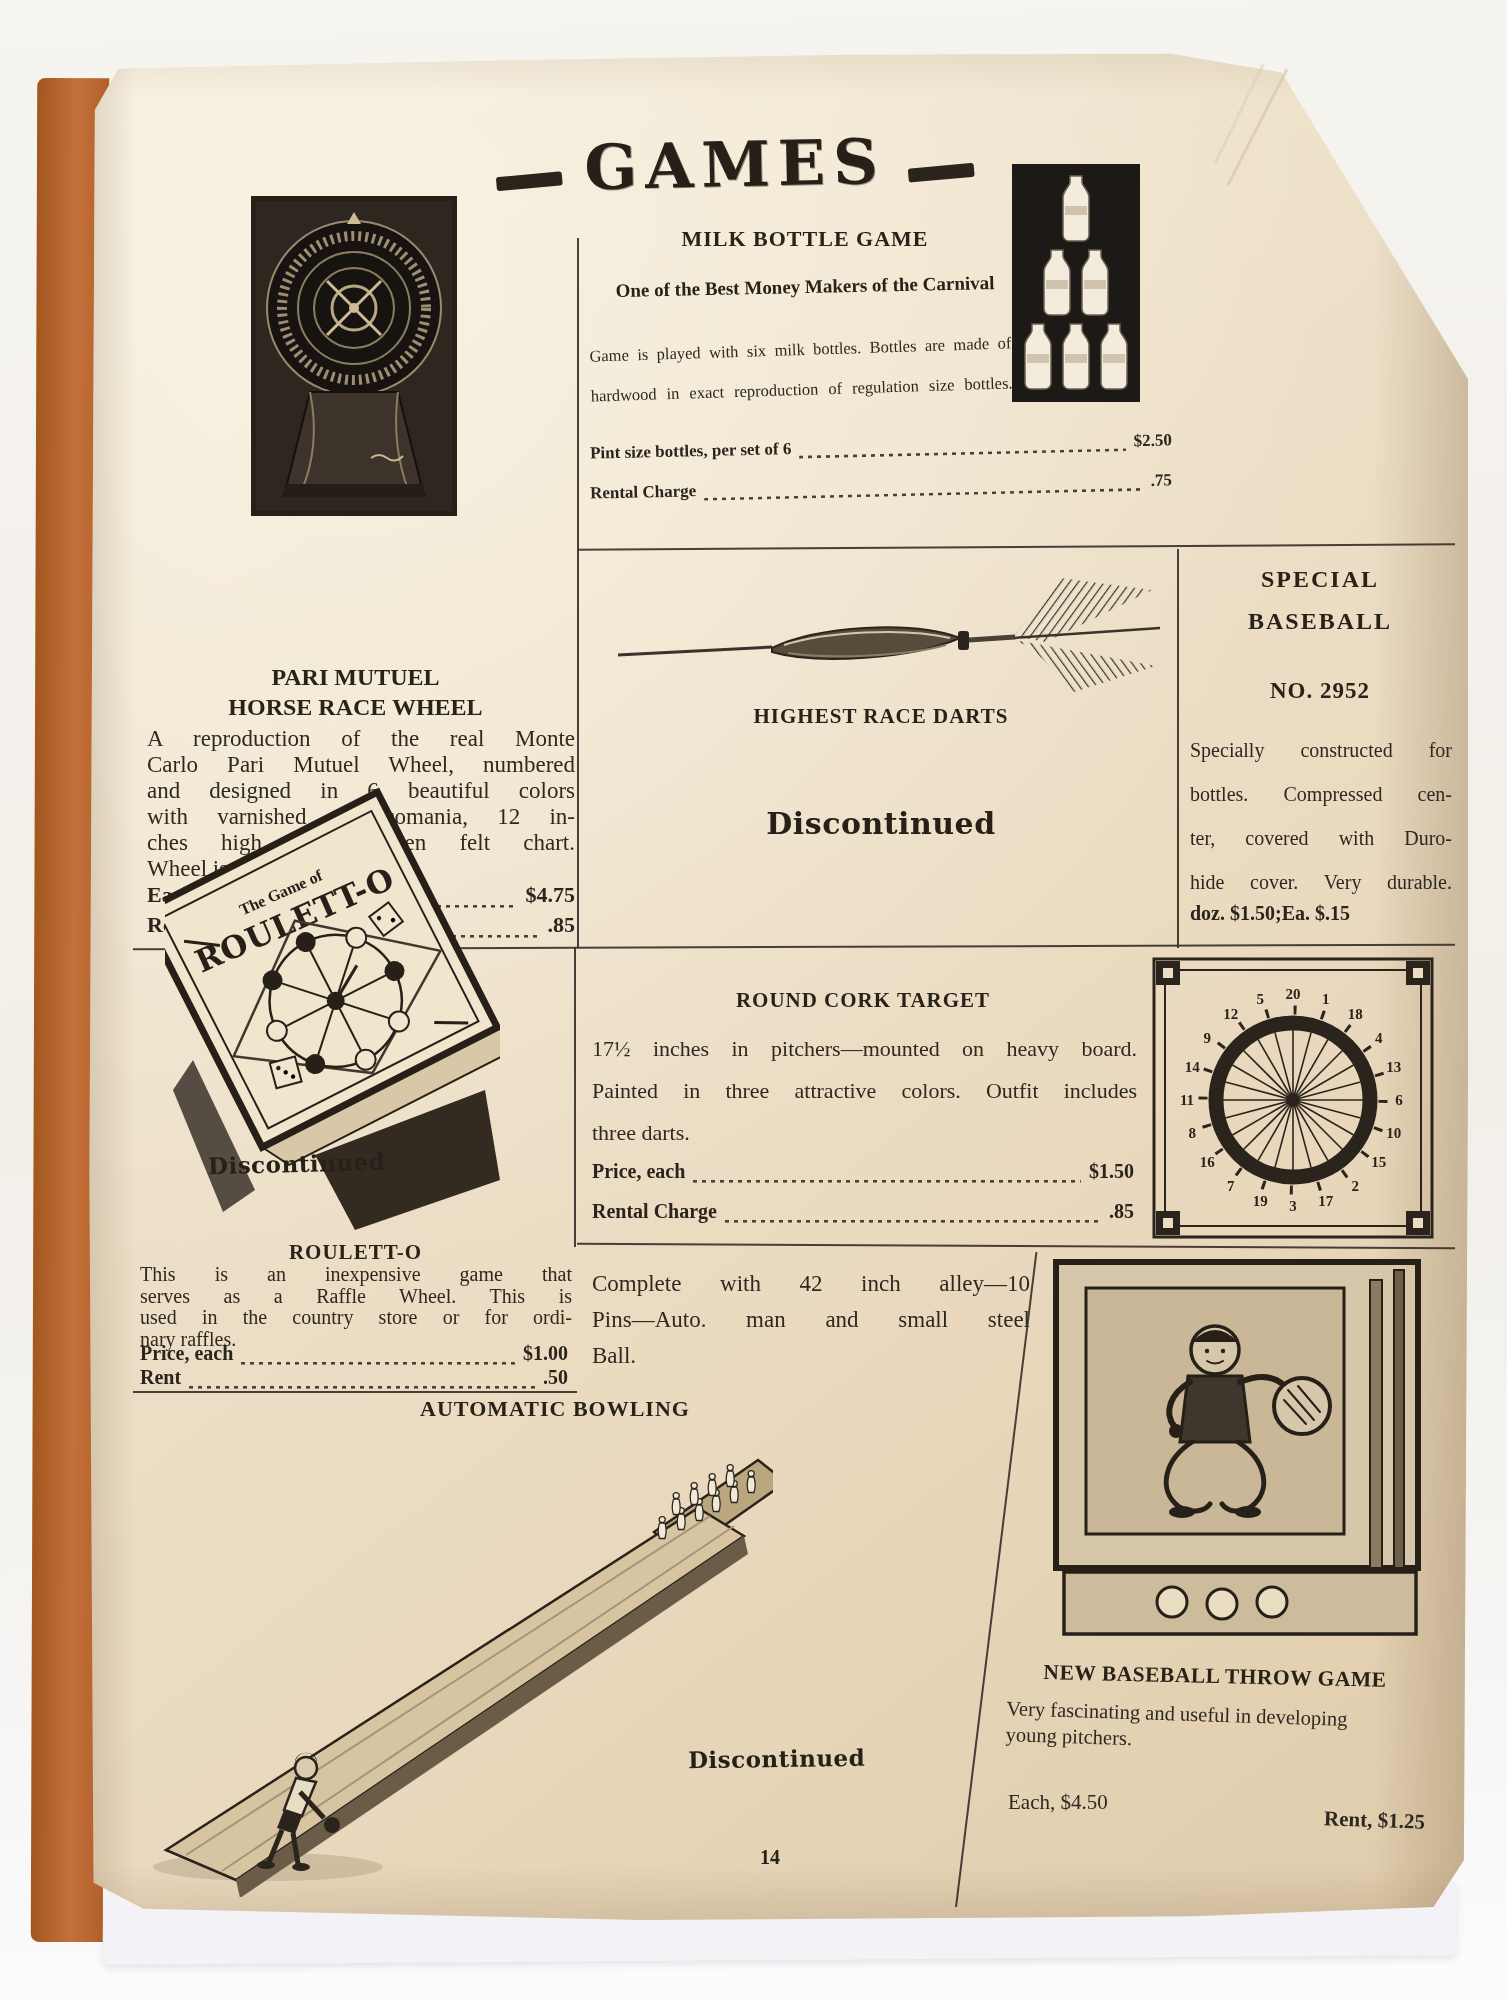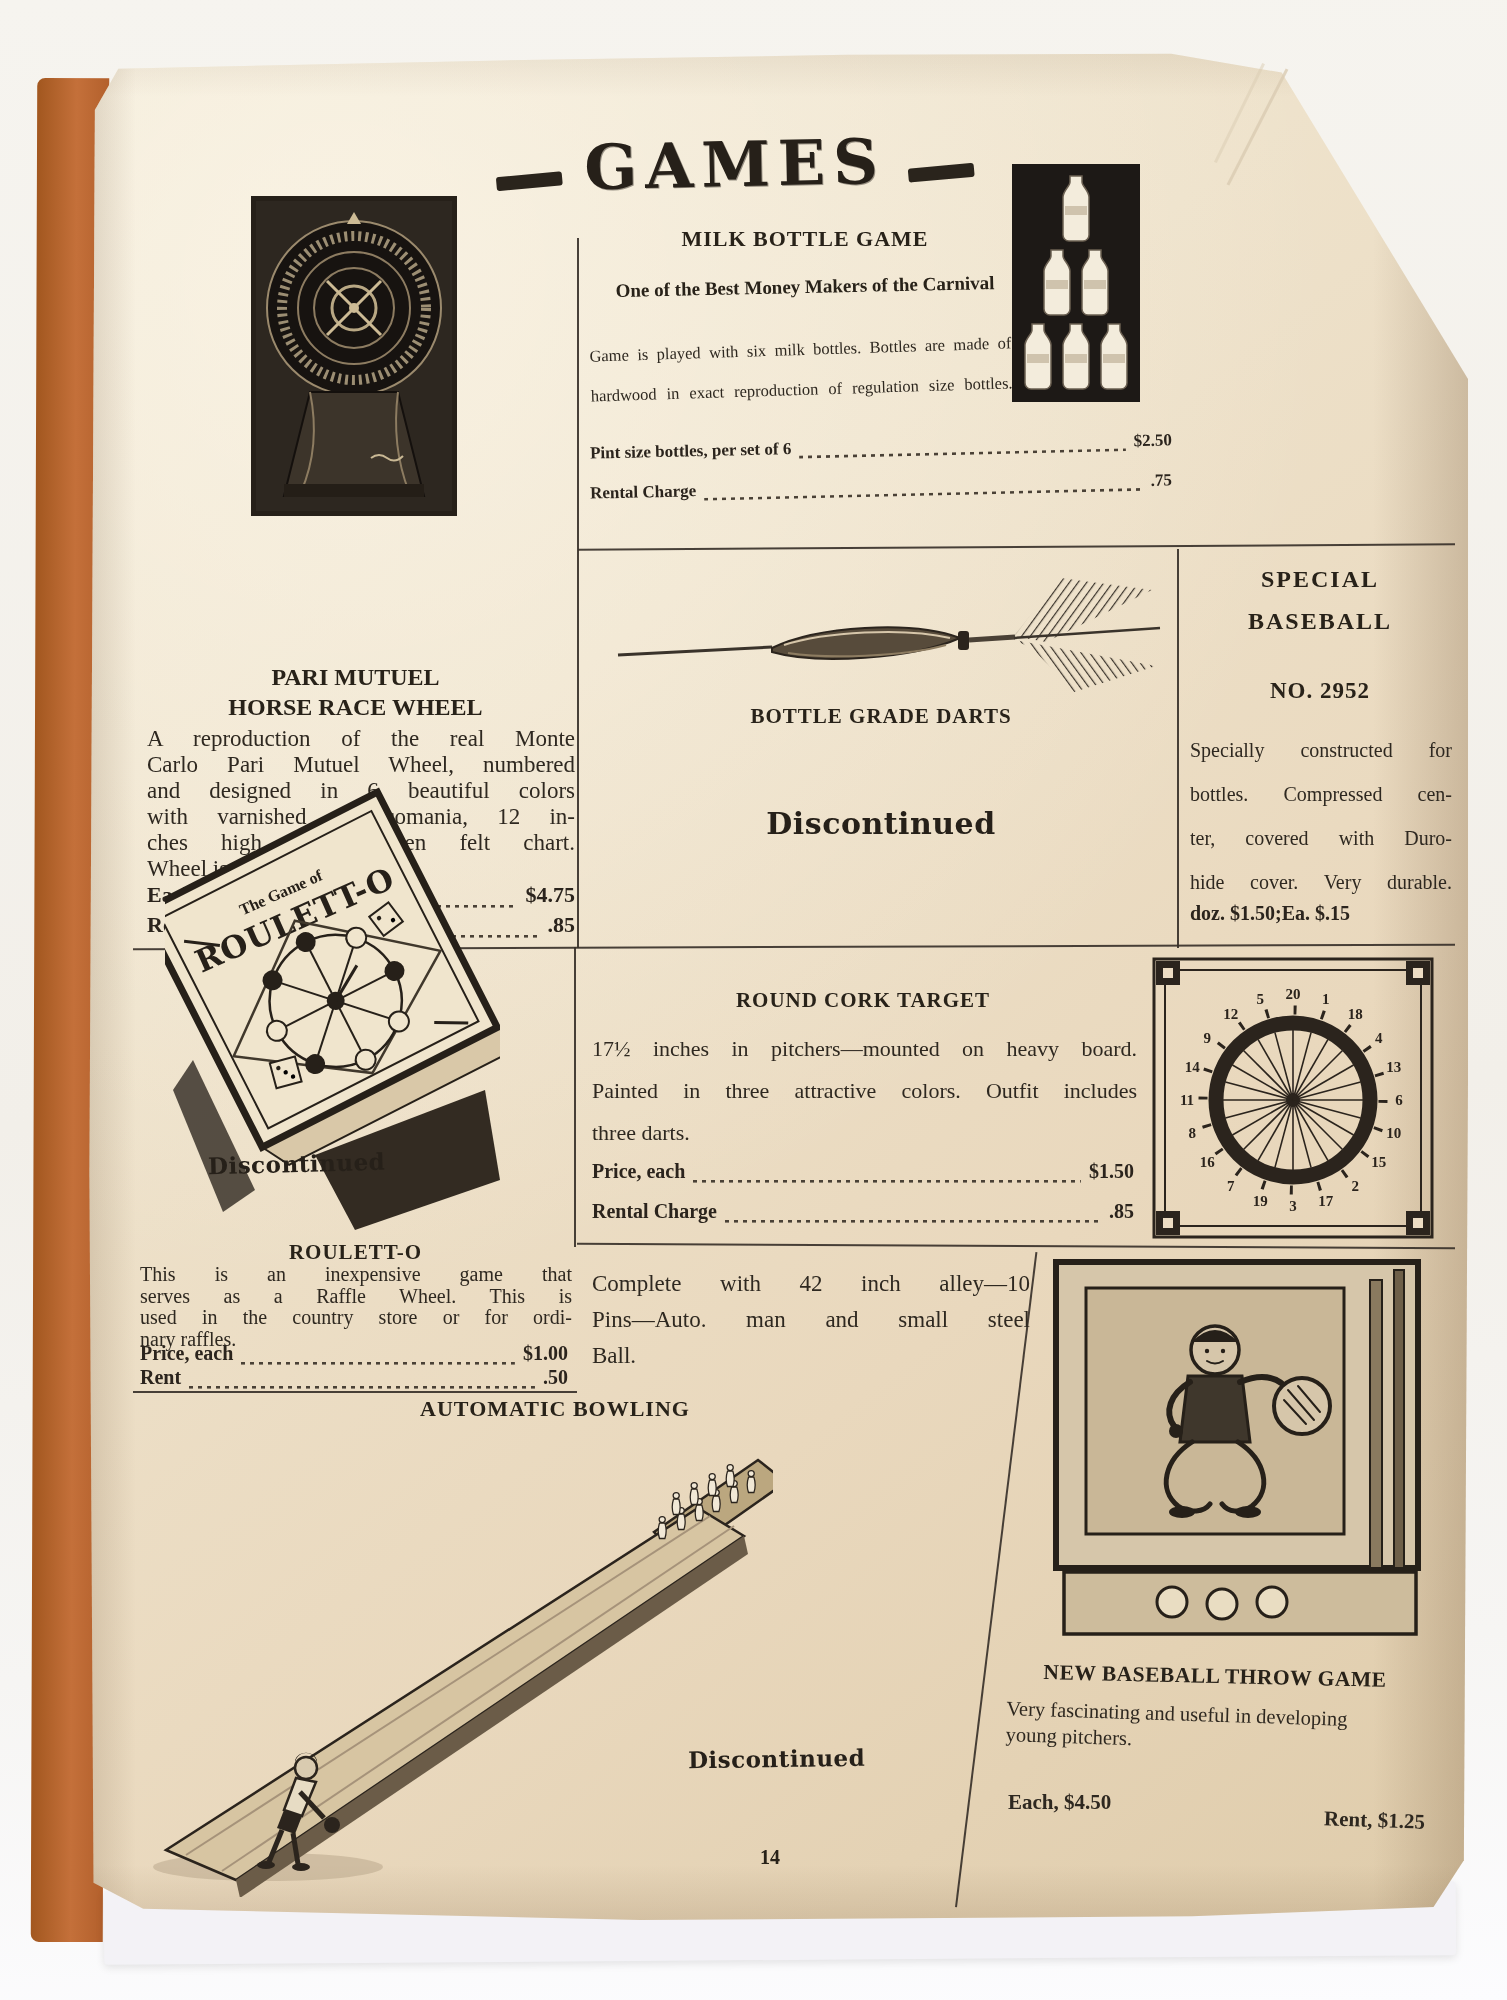--- a/index.html
+++ b/index.html
@@ -178,21 +178,21 @@
     <path d="M160 92 C205 70 300 64 348 82 C300 103 205 109 160 96 Z" fill="#574b3b" stroke="#2b241d" stroke-width="2"></path>
     <path d="M172 89 C212 76 292 71 338 82" fill="none" stroke="#d6c6aa" stroke-width="2"></path>
     <path d="M176 97 C216 103 290 101 334 89" fill="none" stroke="#8d7c61" stroke-width="2"></path>
     <rect x="346" y="75" width="11" height="19" rx="3" fill="#2b241d"></rect>
     <line x1="357" y1="84" x2="403" y2="81" stroke="#4a4136" stroke-width="5"></line>
     <polygon points="402,80 448,22 540,34 434,86" fill="url(#hA)"></polygon>
     <polygon points="402,84 544,110 462,136 420,92" fill="url(#hB)"></polygon>
     <line x1="402" y1="82" x2="548" y2="72" stroke="#3a332b" stroke-width="2.5"></line>
   </svg>
 </div>
-<div class="hc" style="left:585px;top:704px;width:592px;font-size:21px;letter-spacing:1px">BOTTLE GRADE DARTS</div>
+<div class="hc" style="left:585px;top:704px;width:592px;font-size:21px;letter-spacing:1px">HIGHEST RACE DARTS</div>
 <div class="hc disc" style="left:585px;top:806px;width:592px;font-size:30px">Discontinued</div>
 
 <div class="hc" style="left:1186px;top:566px;width:268px;font-size:24px;letter-spacing:2px">SPECIAL</div>
 <div class="hc" style="left:1186px;top:608px;width:268px;font-size:24px;letter-spacing:2px">BASEBALL</div>
 <div class="hc" style="left:1186px;top:678px;width:268px;font-size:23px;letter-spacing:1px">NO. 2952</div>
 <div class="txt jlines" style="left:1190px;top:728px;width:262px;font-size:20px;line-height:44px">
   <div>Specially constructed for</div>
   <div>bottles.  Compressed cen-</div>
   <div>ter, covered with Duro-</div>
   <div>hide cover. Very durable.</div>
@@ -444,16 +444,16 @@
     <circle cx="120" cy="348" r="15" fill="#e9ddc2" stroke="#262019" stroke-width="3"></circle>
     <circle cx="170" cy="350" r="15" fill="#e9ddc2" stroke="#262019" stroke-width="3"></circle>
     <circle cx="220" cy="348" r="15" fill="#e9ddc2" stroke="#262019" stroke-width="3"></circle>
   </svg>
 </div>
 <div class="hc" style="left:1000px;top:1664px;width:430px;font-size:21.5px;letter-spacing:.5px;transform:rotate(1.3deg)">NEW BASEBALL THROW GAME</div>
 <div class="txt" style="left:1006px;top:1702px;width:436px;font-size:20.5px;line-height:26px;transform:rotate(1.8deg)">
   <div>Very fascinating and useful in developing</div>
   <div>young pitchers.</div>
 </div>
-<div class="txt" style="left:1008px;top:1790px;font-size:21px;font-weight:bold">Each, $4.50</div>
+<div class="txt" style="left:1008px;top:1790px;font-size:21px;font-weight:normal">Each, $4.50</div>
 <div class="txt" style="left:1324px;top:1808px;font-size:21px;font-weight:bold;transform:rotate(2deg)">Rent, $1.25</div>
 
 <div class="hc" style="left:705px;top:1846px;width:130px;font-size:20px">14</div>
 
 </body></html>

